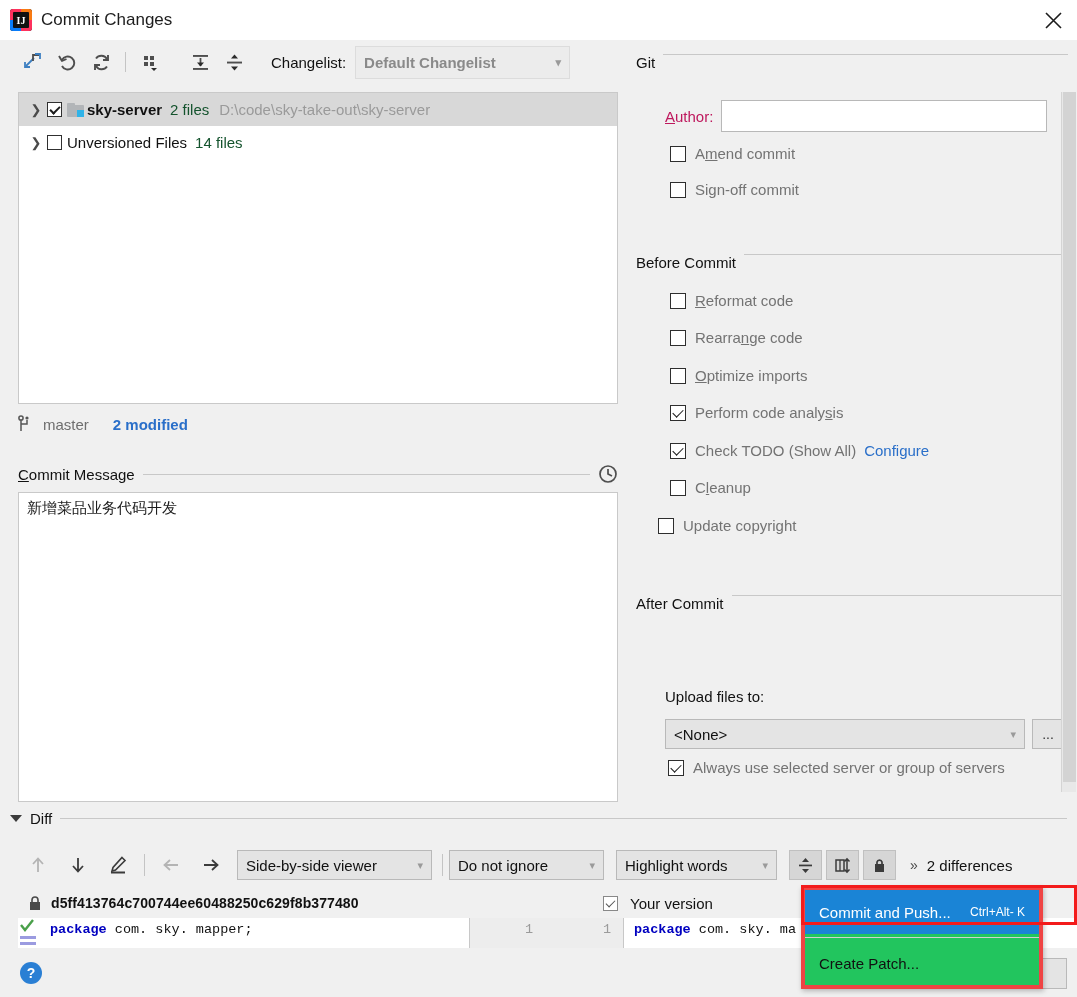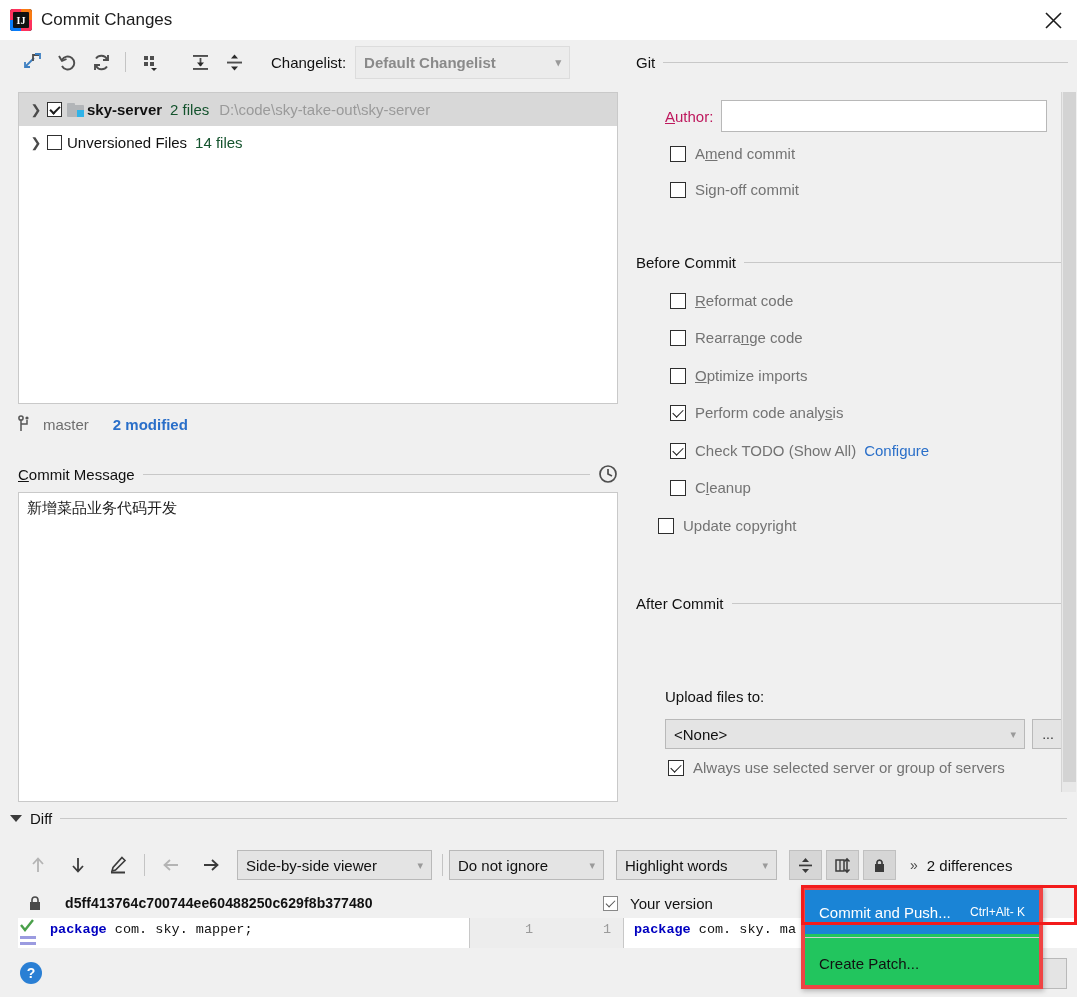--- a/index.html
+++ b/index.html
@@ -97,21 +97,21 @@
   .cm-box{
     position:absolute; left:18px; top:452px; width:600px; height:310px;
     background:#fff; border:1px solid #c9c9c9; padding:6px 8px;
     font-size:15px; color:#1c1c1c; overflow:hidden;
     font-family:"DejaVu Sans", sans-serif;
   }
 
   
   .right-col{ position:absolute; left:628px; top:0; width:449px; height:722px; }
 
-  .grp{ position:absolute; left:8px; width:432px; display:flex; align-items:center; gap:8px; }
+  .grp{ position:absolute; left:8px; width:432px; display:flex; align-items:flex-start; gap:8px; }
   .grp-label{ font-size:15px; color:#111; white-space:nowrap; }
   .grp-rule{ flex:1; height:1px; background:#c8c8c8; }
 
   .field-row{ position:absolute; display:flex; align-items:center; }
   .author-label{ font-size:15px; color:#be185d; }
   .author-input{
     width:326px; height:32px; background:#fff; border:1px solid #b8b8b8; margin-left:8px;
     padding:0 6px; font-size:15px; font-family:"Liberation Sans",sans-serif; outline:none;
   }
 
@@ -169,21 +169,21 @@
     width:33px;height:30px;background:#d6d6d6;border:1px solid #c0c0c0;
     display:flex;align-items:center;justify-content:center;cursor:pointer;margin-right:4px;
   }
   .dt-tail{ display:flex;align-items:center;gap:9px;margin-left:10px; }
   .chevs{ color:#4a4a4a; font-size:14px; }
   .diffcount{ font-size:15px; }
 
   
   .diff-body{ position:absolute; left:18px; top:848px; width:1059px; height:100px; overflow:hidden; }
   .dv-head{ display:flex; height:30px; align-items:center; background:#f0f0f0; }
-  .dv-left-head{ width:440px; display:flex; align-items:center; gap:23px; padding-left:10px;}
+  .dv-left-head{ width:440px; display:flex; align-items:center; gap:9px; padding-left:10px;}
   .lock-ic{ width:14px;height:16px; flex:0 0 auto;}
   .rev-hash{ font-size:14px; font-weight:bold; letter-spacing:0.1px; }
   .dv-right-head{ display:flex; align-items:center; gap:12px; margin-left:145px; }
   .ro-box{ width:15px;height:15px;border:1px solid #888;background:#fff;
            display:inline-flex;align-items:center;justify-content:center;}
   .ro-box::after{ content:""; width:8px;height:4px;border-left:1.6px solid #555;
                   border-bottom:1.6px solid #555;transform:rotate(-45deg);margin-bottom:2px;}
   .yourver{ font-size:15px; }
 
   .dv-panes{ display:flex; height:70px; font-family:"Liberation Mono", monospace; font-size:13.5px; }

